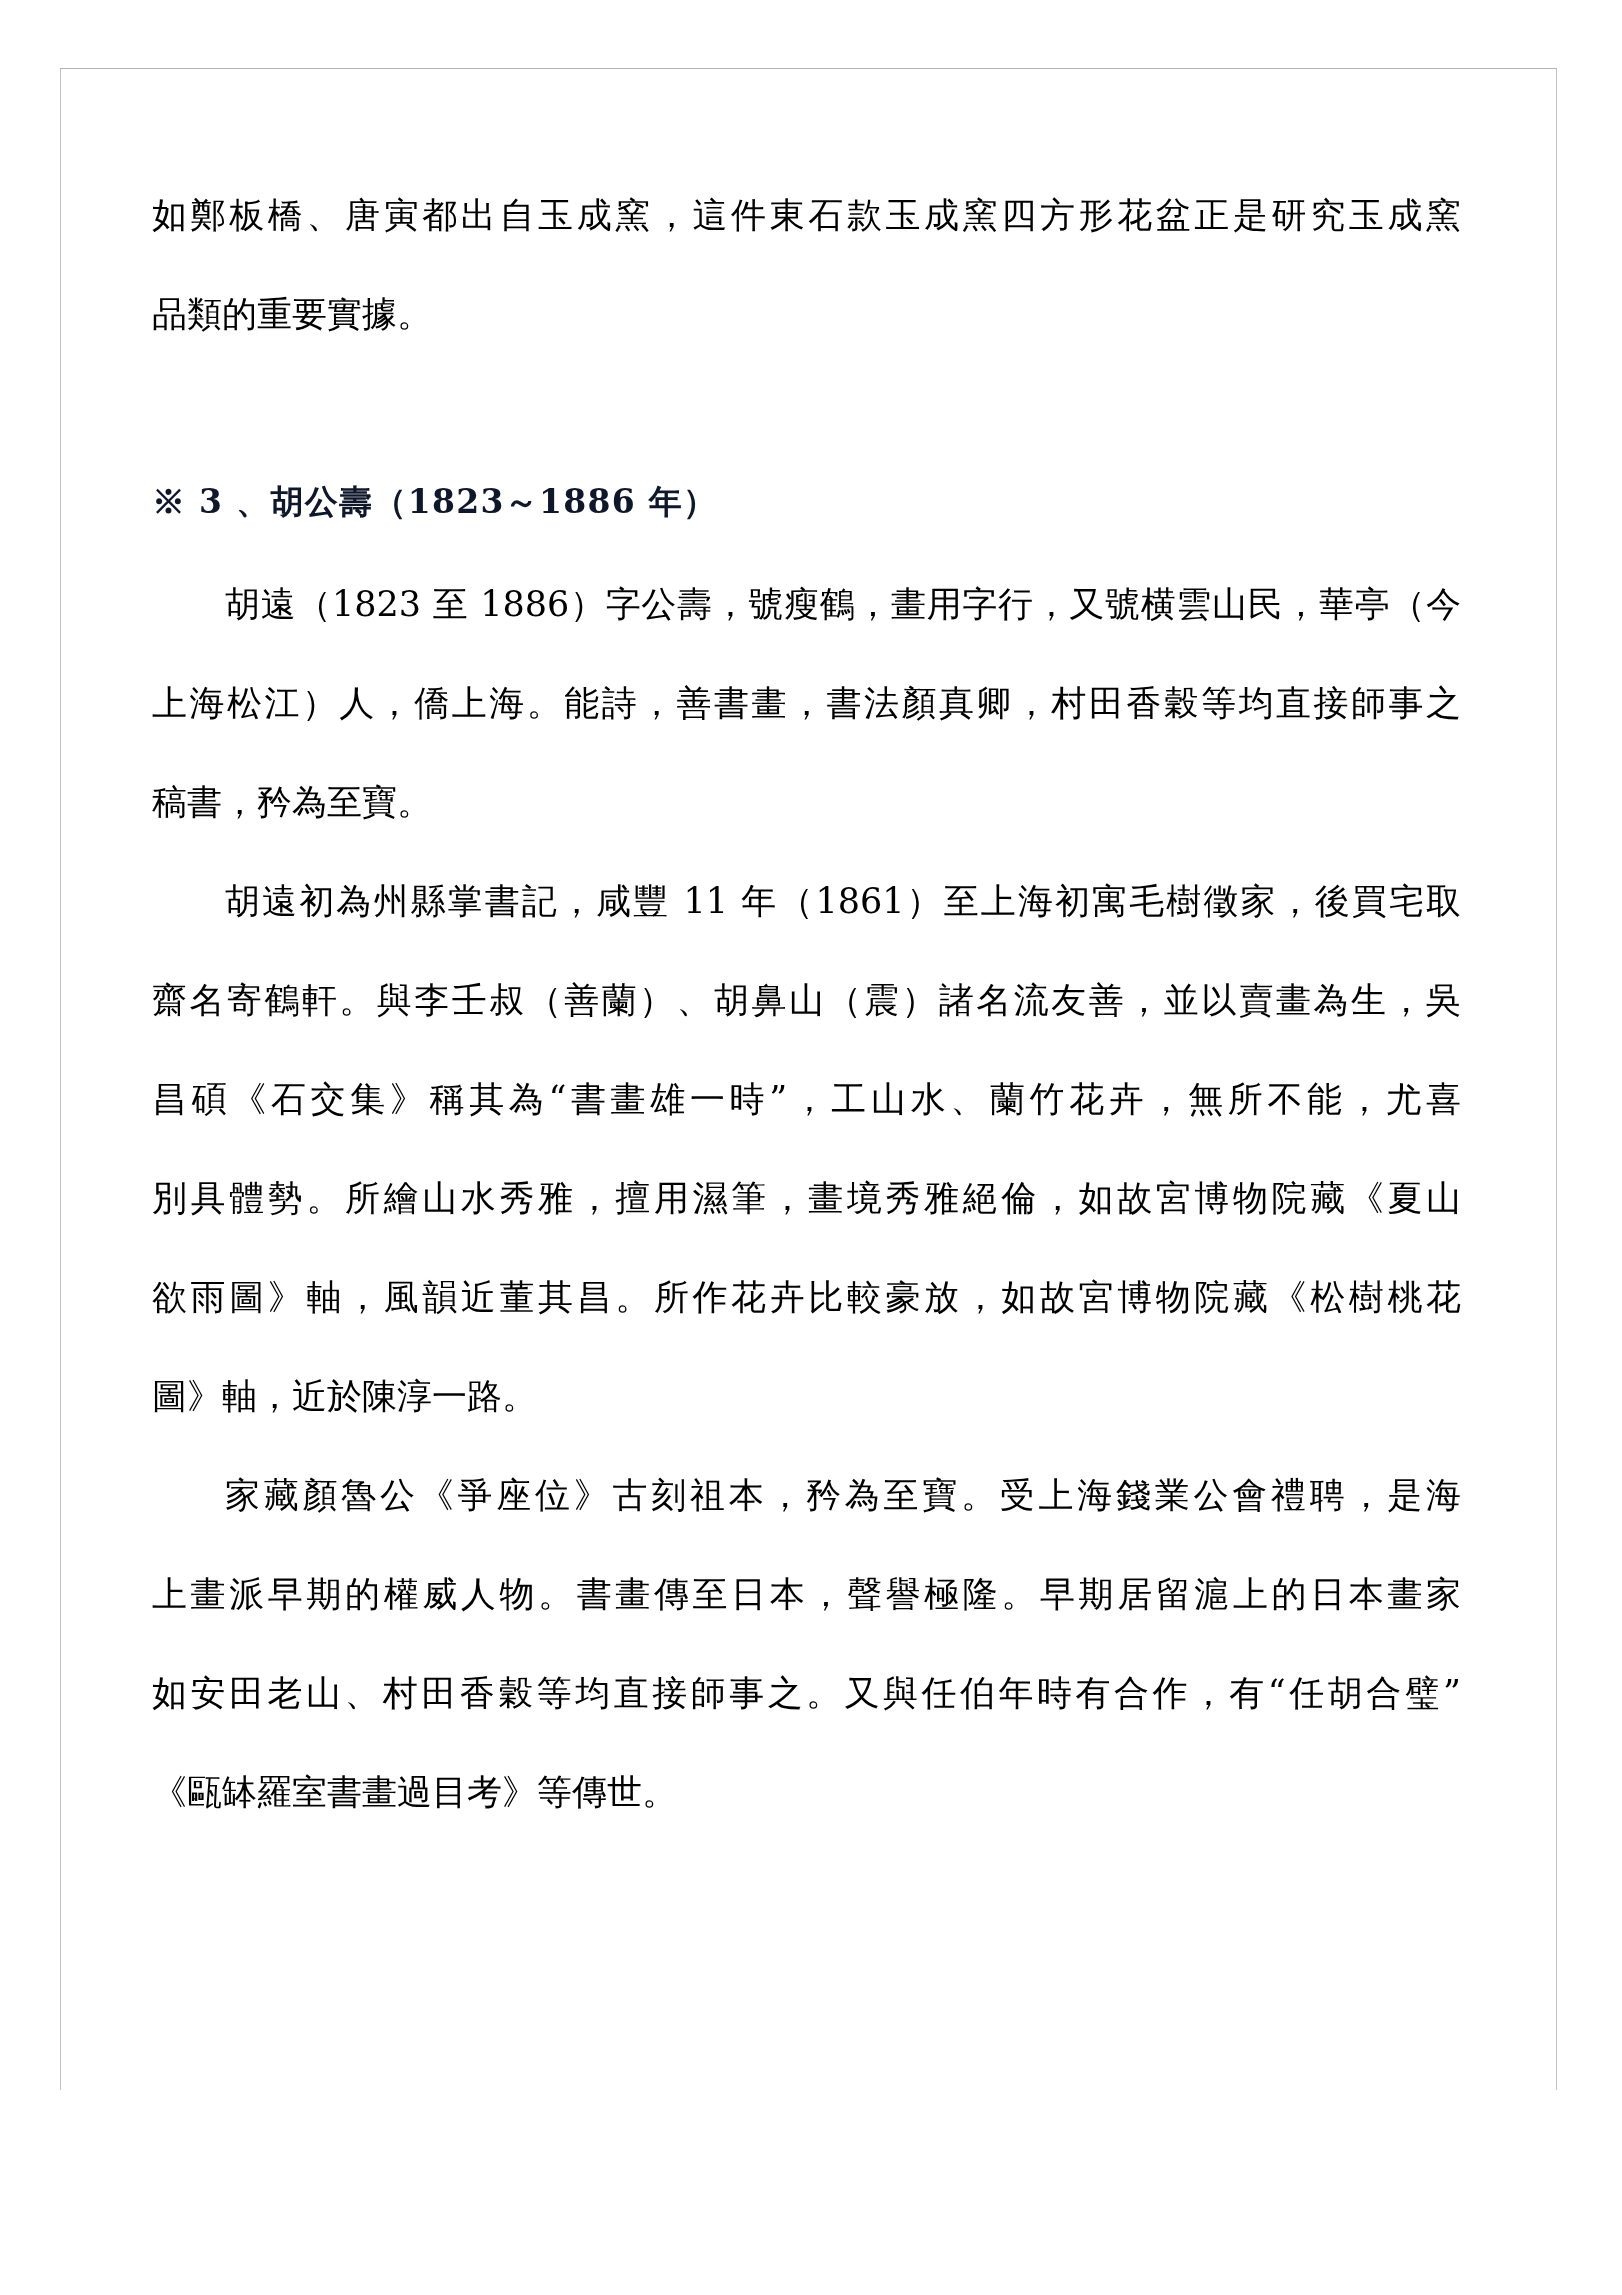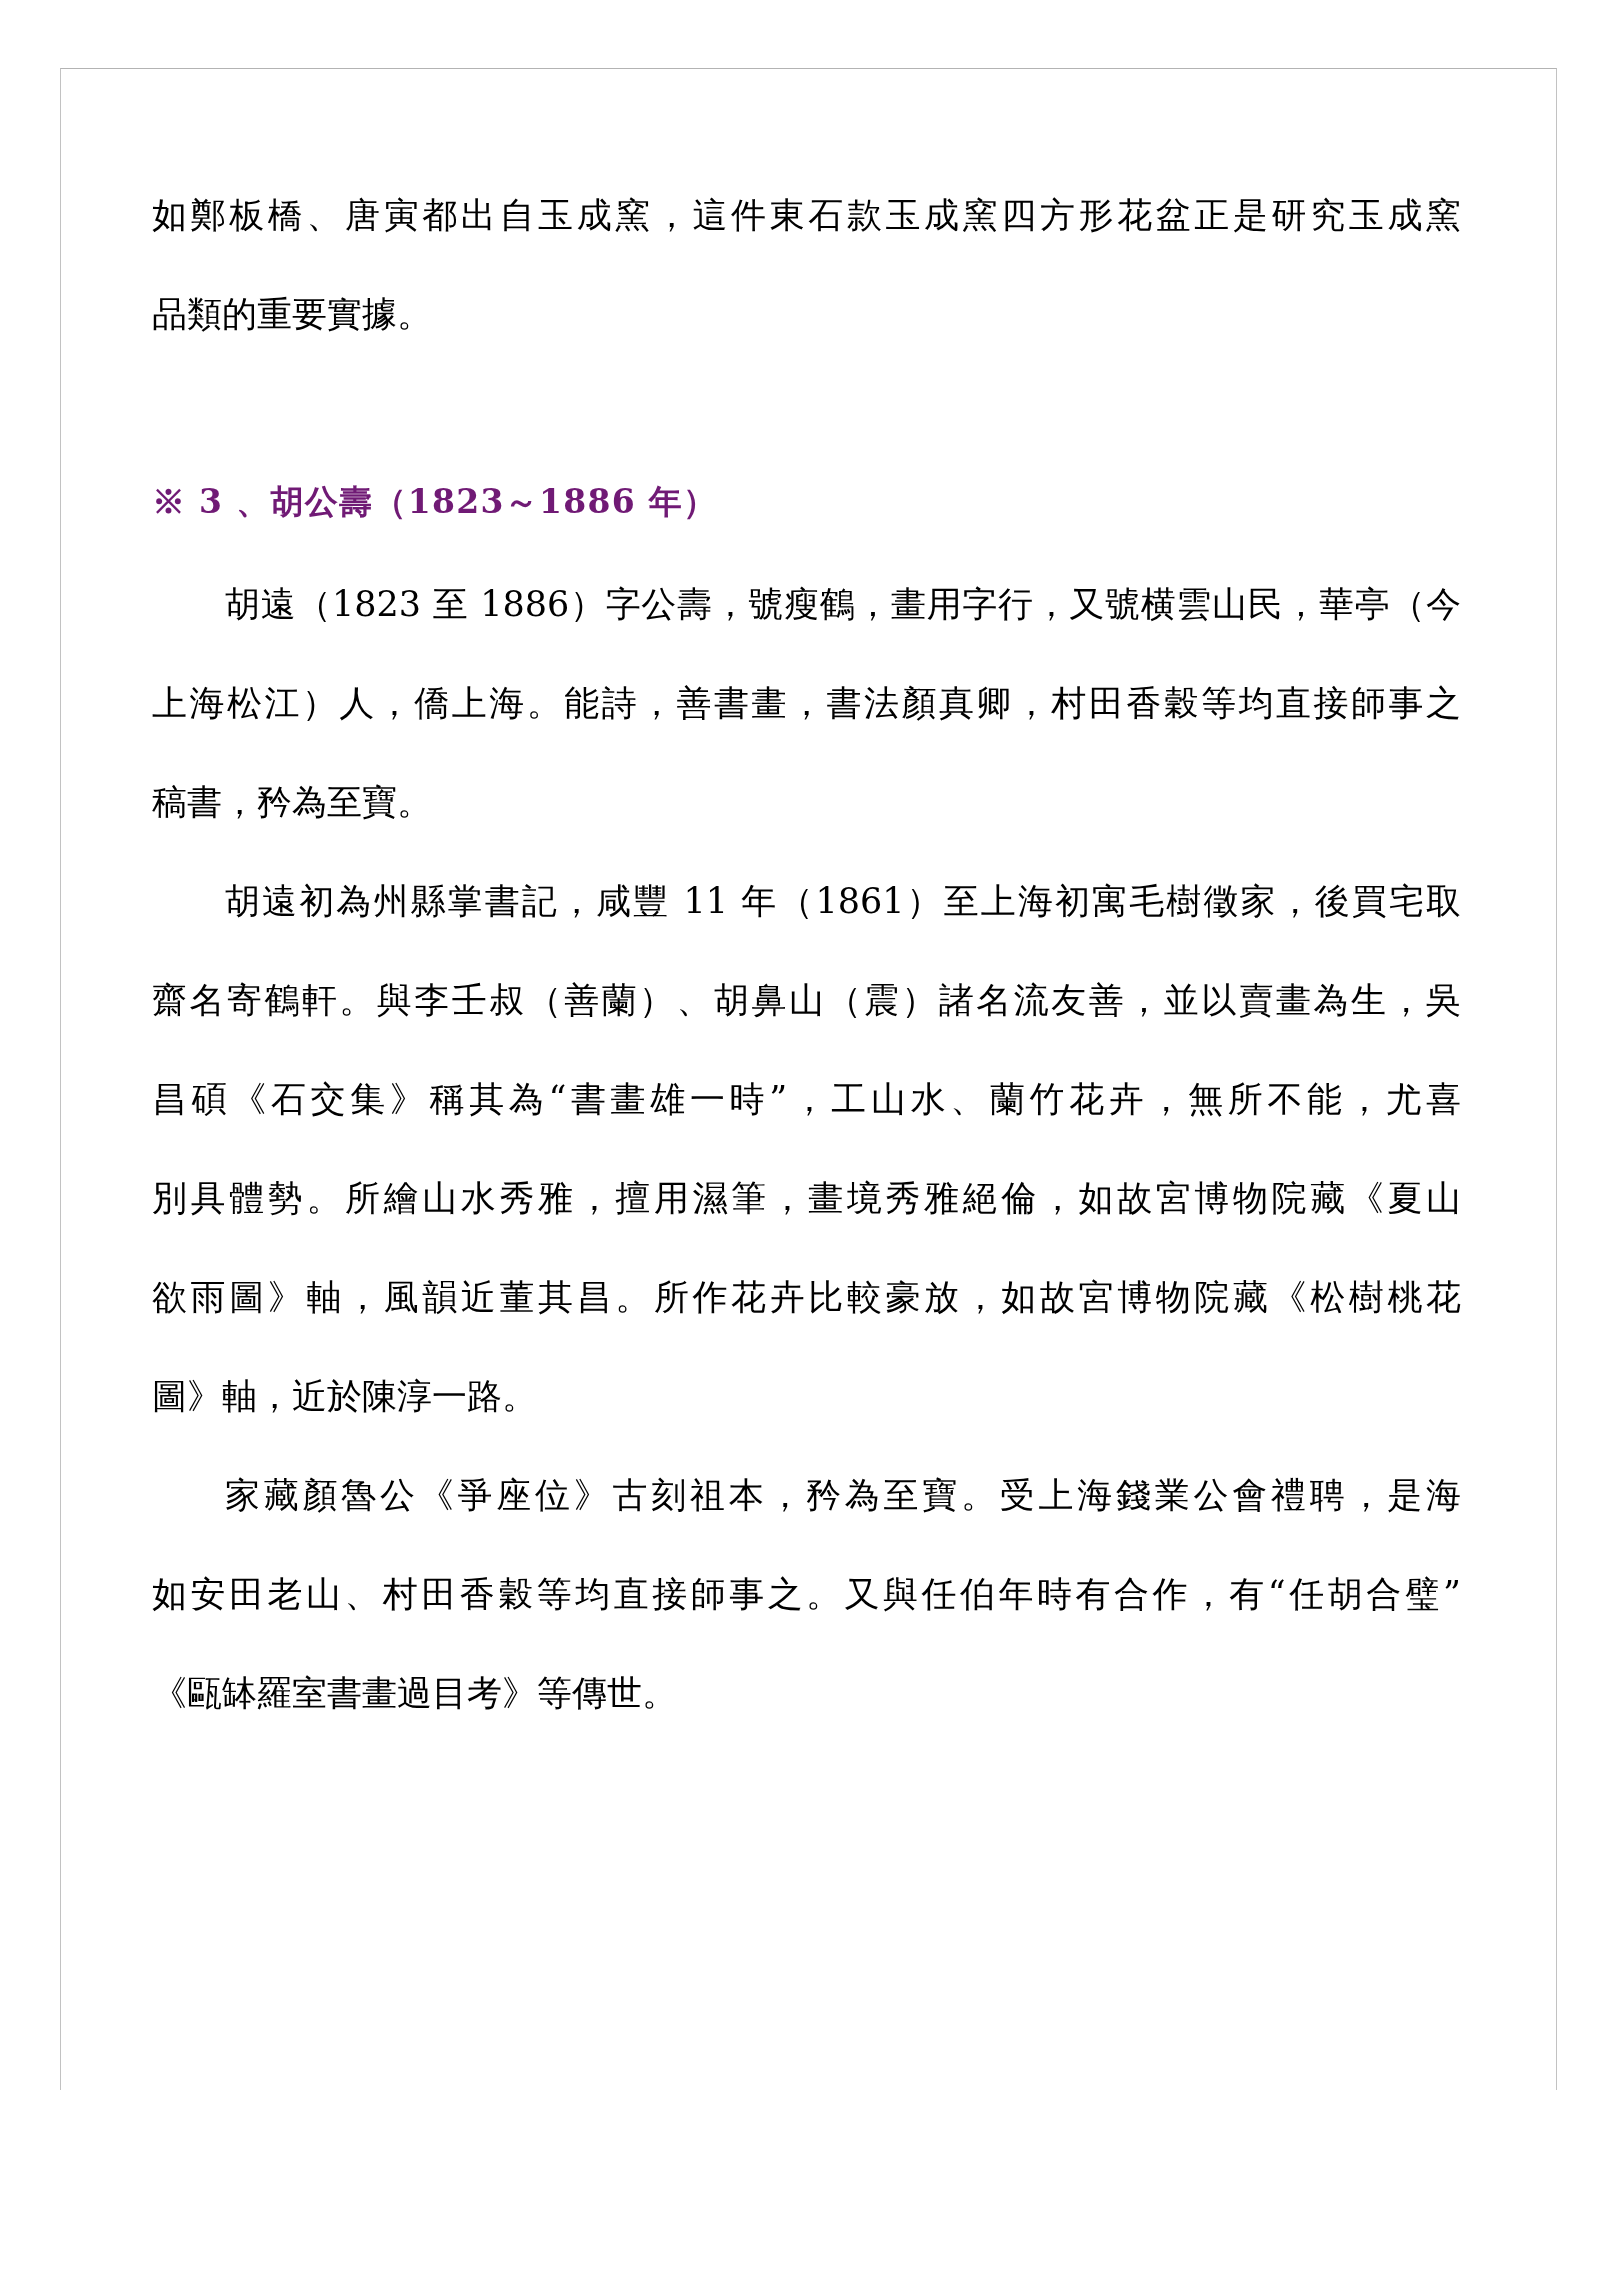--- a/index.html
+++ b/index.html
@@ -48,21 +48,21 @@
     text-align-last: left;
   }
   .line.indent {
     padding-left: 73px;
   }
   .section-heading {
     margin-top: 118px;
     margin-bottom: 34px;
     font-size: 33px;
     line-height: 39px;
-    color: #701a75;
+    color: #0f172a;
     font-weight: bold;
     letter-spacing: 1.3px;
   }
   .para { margin: 0; }
   .para + .para { margin-top: 0; }
 
   
   .footer-rule {
     position: absolute;
     left: 209px;
@@ -145,20 +145,21 @@
       <div class="line indent">胡遠初為州縣掌書記，咸豐 11 年（1861）至上海初寓毛樹徵家，後買宅取</div>
       <div class="line">齋名寄鶴軒。與李壬叔（善蘭）、胡鼻山（震）諸名流友善，並以賣畫為生，吳</div>
       <div class="line">昌碩《石交集》稱其為“書畫雄一時”，工山水、蘭竹花卉，無所不能，尤喜</div>
       <div class="line">別具體勢。所繪山水秀雅，擅用濕筆，畫境秀雅絕倫，如故宮博物院藏《夏山</div>
       <div class="line">欲雨圖》軸，風韻近董其昌。所作花卉比較豪放，如故宮博物院藏《松樹桃花</div>
       <div class="line last">圖》軸，近於陳淳一路。</div>
     </div>
 
     <div class="para">
       <div class="line indent">家藏顏魯公《爭座位》古刻祖本，矜為至寶。受上海錢業公會禮聘，是海</div>
+      <div class="line">上畫派早期的權威人物。書畫傳至日本，聲譽極隆。早期居留滬上的日本畫家</div>
       <div class="line">如安田老山、村田香穀等均直接師事之。又與任伯年時有合作，有“任胡合璧”</div>
       <div class="line last">《甌缽羅室書畫過目考》等傳世。</div>
     </div>
 
   </div>
 
   <div class="page-number-box">
     <span>36</span>
   </div>
 

